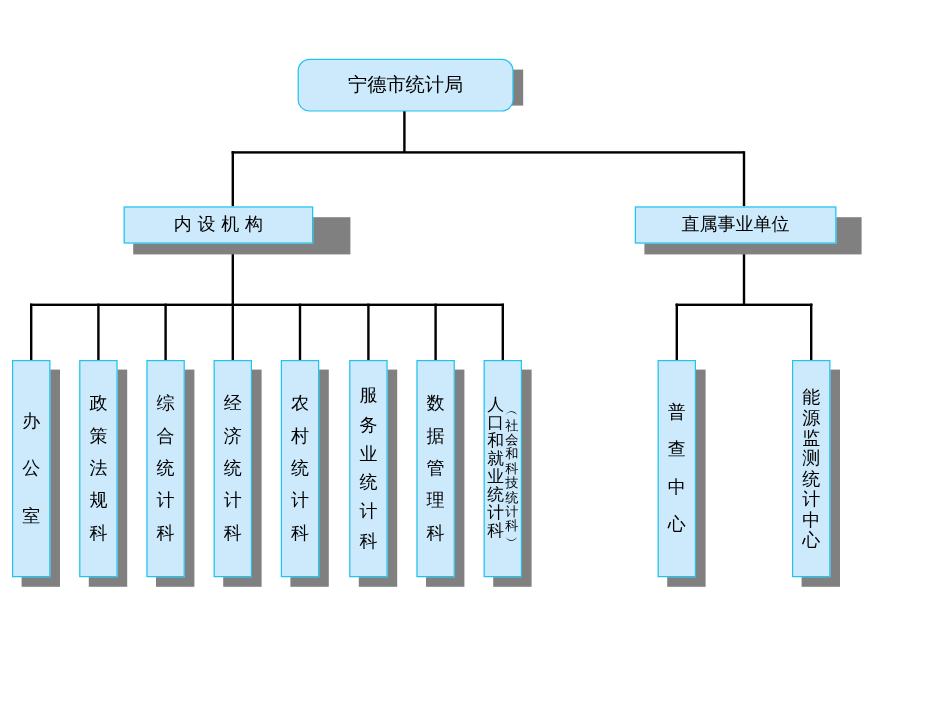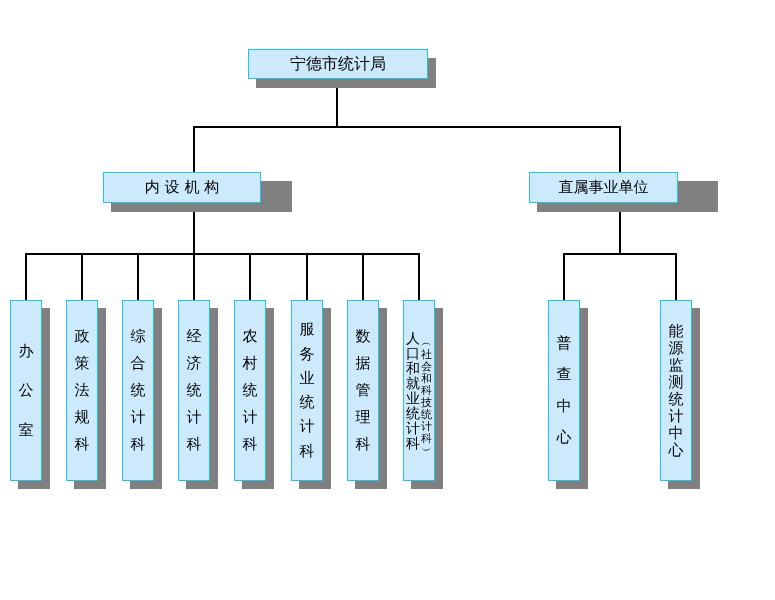--- a/index.html
+++ b/index.html
@@ -41,35 +41,35 @@
       <div class="line" style="left: 249px; top: 253px; width: 2px; height: 47px;"></div>
       <div class="line" style="left: 306px; top: 253px; width: 2px; height: 47px;"></div>
       <div class="line" style="left: 362px; top: 253px; width: 2px; height: 47px;"></div>
       <div class="line" style="left: 418px; top: 253px; width: 2px; height: 47px;"></div>
       <div class="line" style="left: 563px; top: 253px; width: 2px; height: 47px;"></div>
       <div class="line" style="left: 675px; top: 253px; width: 2px; height: 47px;"></div>
     </div>
 
   <div class="node" style="left:248px;top:49px;">
     <div class="shadow" style="left:8px;top:9px;width:180px;height:30px;"></div>
-    <div class="box hbox" style="left:0;top:0;width:180px;height:30px;font-size:16px;">
+    <div class="box hbox" style="left:0;top:0;width:180px;height:44px;font-size:16px;border-radius:10px;">
       <span>宁德市统计局</span>
     </div>
   </div>
 
   <div class="node" style="left:103px;top:172px;">
     <div class="shadow" style="left:8px;top:9px;width:181px;height:31px;"></div>
     <div class="box hbox" style="left:0;top:0;width:158px;height:31px;">
       <span style="white-space:pre;">内 设 机 构</span>
     </div>
   </div>
 
   <div class="node" style="left:529px;top:172px;">
     <div class="shadow" style="left:8px;top:9px;width:181px;height:31px;"></div>
-    <div class="box hbox" style="left:0;top:0;width:149px;height:31px;">
+    <div class="box hbox" style="left:0;top:0;width:168px;height:31px;">
       <span>直属事业单位</span>
     </div>
   </div>
 
   <div id="leaves">
       <div class="node" style="left: 10px; top: 300px;">
         <div class="shadow" style="left: 8px; top: 8px; width: 32px; height: 181px;"></div>
         <div class="box vbox spread" aria-label="办公室" style="left: 0px; top: 0px; width: 32px; height: 181px;">
           <span>办</span>
           <span>公</span>

